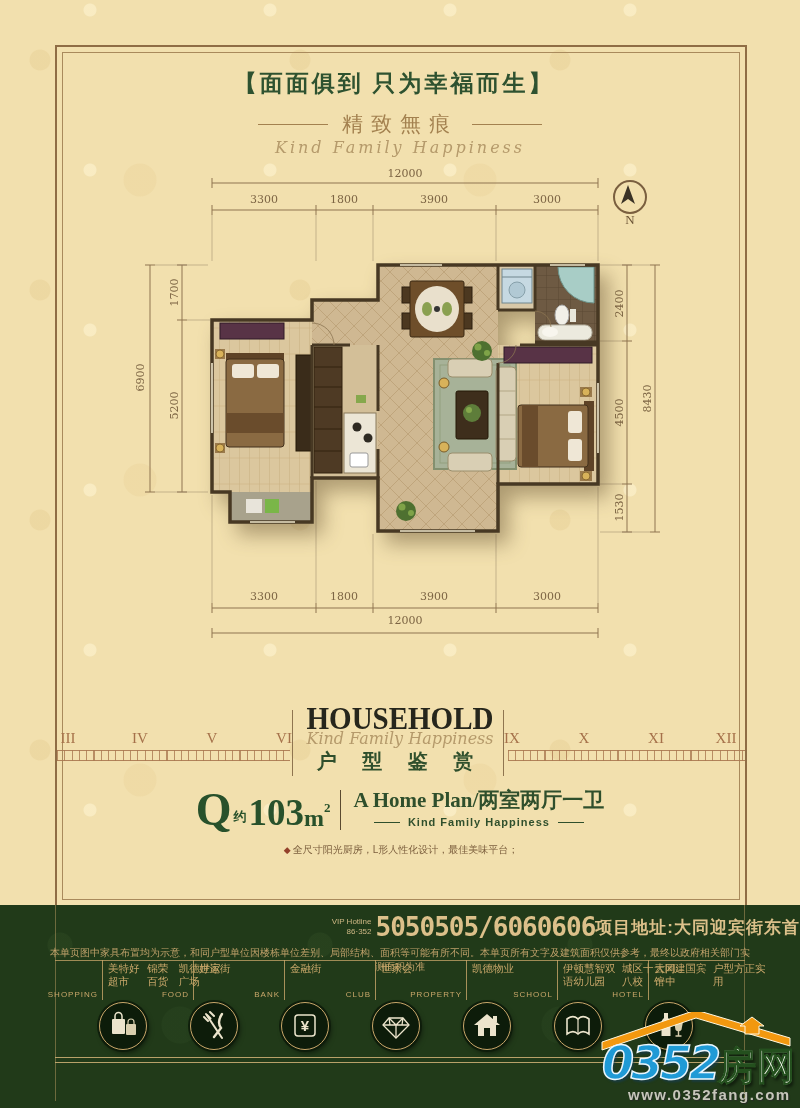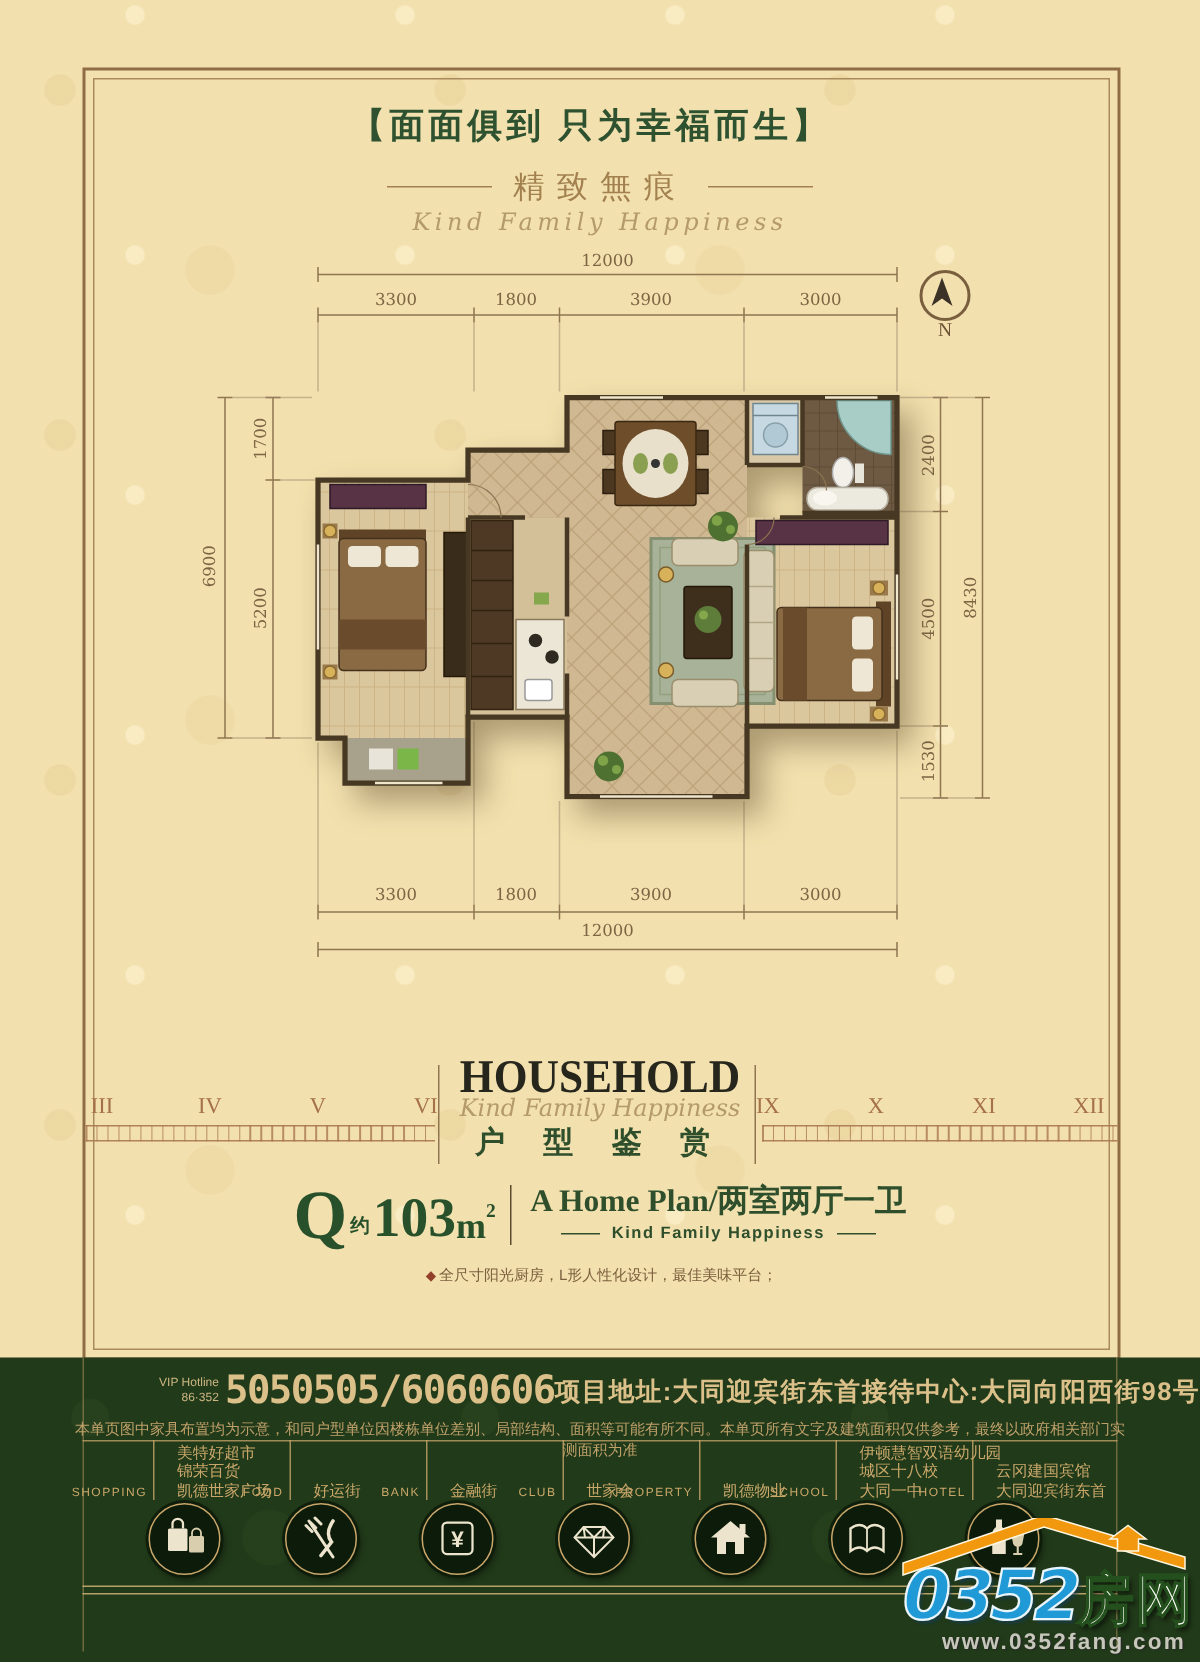--- a/index.html
+++ b/index.html
@@ -79,22 +79,22 @@
   .hotrow{position:absolute;left:0;top:7px;width:800px;display:flex;justify-content:flex-end;align-items:center;}
   .hot-small{font-size:8px;color:#cdb684;text-align:right;line-height:10px;margin-right:4px;}
   .hot-phone{font-family:"DejaVu Sans Mono",monospace;font-weight:bold;font-size:26px;color:#dcc08a;letter-spacing:-1px;}
   .hot-addr{font-size:17px;font-weight:bold;color:#dcc08a;letter-spacing:1px;}
   .disclaimer{position:absolute;left:50px;top:41px;width:700px;text-align:center;font-size:10px;color:#bfa06a;}
   .f-rule{position:absolute;left:55px;top:55px;width:690px;height:1px;background:rgba(201,167,106,.75);}
   .grp{position:absolute;top:53px;width:200px;height:100px;}
   .grp-line{position:absolute;left:80px;top:2px;width:1px;height:40px;background:rgba(201,167,106,.8);}
   .grp-cat{position:absolute;left:4px;top:32px;width:72px;text-align:right;font-size:8px;
     letter-spacing:1px;color:#c9a76a;}
-  .grp-labels{position:absolute;left:96px;top:4px;width:118px;display:flex;flex-direction:column;
-    justify-content:flex-end;height:38px;font-size:10.5px;line-height:12.5px;color:#c9a76a;text-align:left;}
+  .grp-labels{position:absolute;left:86px;top:4px;width:118px;display:flex;flex-direction:row;
+    height:38px;font-size:10.5px;line-height:12.5px;color:#c9a76a;text-align:left;}
   .grp-circle{position:absolute;left:77px;top:44px;width:46px;height:46px;border-radius:50%;
     background:#0d1c0a;border:1px solid #c9a76a;box-shadow:0 0 0 2px rgba(13,28,10,.9), 2px 3px 5px rgba(0,0,0,.5);}
   .dbl{position:absolute;left:55px;top:152px;width:690px;height:4px;
     border-top:1px solid rgba(210,180,120,.85);border-bottom:1px solid rgba(210,180,120,.85);}
 
   
   .logo{position:absolute;left:598px;top:1012px;width:202px;height:96px;z-index:5;}
   .logo-roof{position:absolute;left:0;top:0;width:202px;height:42px;}
   .logo-text{position:absolute;left:4px;top:24px;width:198px;white-space:nowrap;}
   .logo-brand{font-family:"DejaVu Sans",sans-serif;font-style:italic;font-weight:900;font-size:46px;
@@ -309,21 +309,20 @@
     <div class="f-vline" style="left:55px;"></div>
     <div class="f-vline" style="left:744px;"></div>
 
     <div class="hotrow">
       <span class="hot-small">
         <span>VIP Hotline</span><br>
         <span>86·352</span>
       </span>
       <span class="hot-phone">5050505/6060606</span>
       <span class="hot-addr">项目地址:大同迎宾街东首</span>
-      <span class="hot-addr">接待中心:大同向阳西街98号</span>
     </div>
     <div class="disclaimer">本单页图中家具布置均为示意，和同户型单位因楼栋单位差别、局部结构、面积等可能有所不同。本单页所有文字及建筑面积仅供参考，最终以政府相关部门实测面积为准</div>
     <div class="f-rule"></div>
 
     <div class="grp" style="left:22px;">
       <div class="grp-line"></div>
       <div class="grp-cat">SHOPPING</div>
       <div class="grp-labels">
         <div>美特好超市</div>
         <div>锦荣百货</div>
@@ -415,21 +414,21 @@
           <path d="M23,16 V31" stroke="#ece4cc" stroke-width="1.2"></path>
         </svg>
       </div>
     </div>
 
     <div class="grp" style="left:568px;">
       <div class="grp-line"></div>
       <div class="grp-cat">HOTEL</div>
       <div class="grp-labels">
         <div>云冈建国宾馆</div>
-        <div>大同迎宾街东首</div>
+        <div>户型方正实用</div>
       </div>
       <div class="grp-circle">
         <svg width="46" height="46" viewBox="0 0 46 46">
           <path d="M18,10 h4 v5 c2,1.5 2.5,3 2.5,5 v13 h-9 v-13 c0,-2 0.5,-3.5 2.5,-5 z" fill="#ece4cc"></path>
           <path d="M28,19 h9 l-1.2,6 a3.3,3.3 0 0 1 -6.6,0 z" fill="#d9cfae"></path>
           <path d="M32.5,28 v5 M29.5,33 h6" stroke="#d9cfae" stroke-width="1.4" fill="none"></path>
         </svg>
       </div>
     </div>
 

